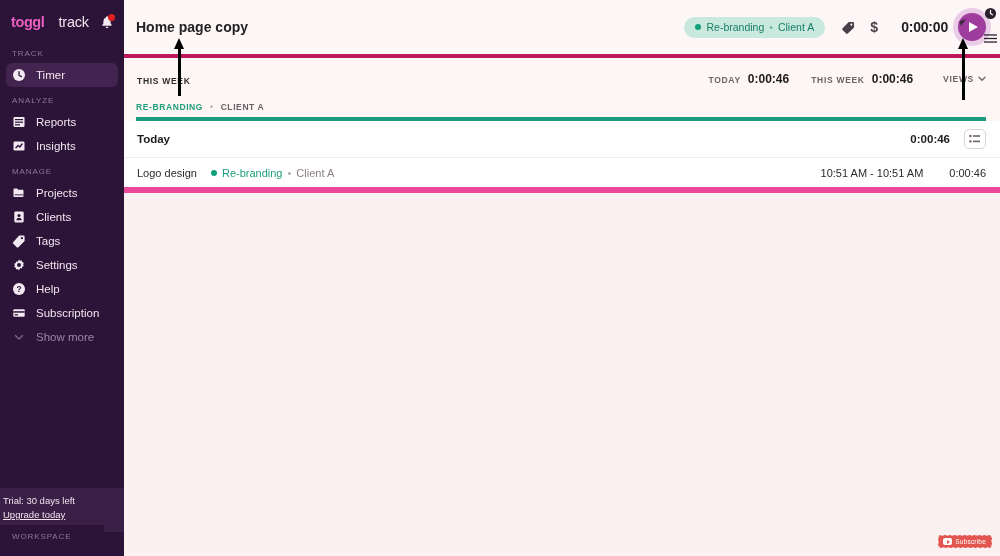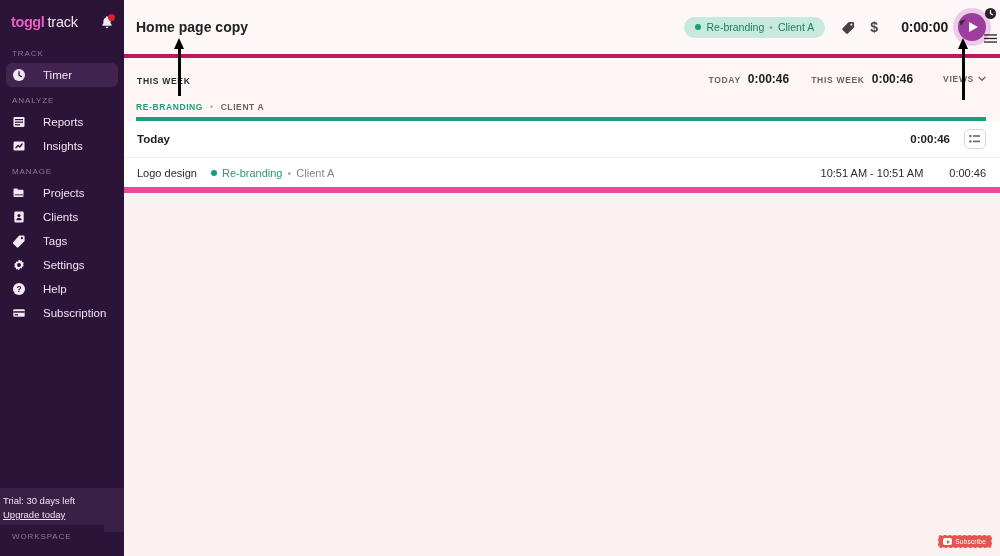--- a/index.html
+++ b/index.html
@@ -15,36 +15,36 @@
     position: absolute; left: 0; top: 0;
     width: 124px; height: 556px;
     background: #2c1338;
     color: #f3e9f2;
     overflow: hidden;
   }
   #logo-row {
     display: flex; align-items: center; justify-content: space-between;
     padding: 14px 10px 10px 11px;
   }
-  .logo-wrap { display: flex; align-items: baseline; gap: 3px; }
+  .logo-wrap { display: flex; align-items: baseline; gap: 14px; }
   .logo-toggl { font-size: 14.5px; font-weight: bold; color: #e85fc0; letter-spacing: -0.4px; }
   .logo-track { font-size: 14.5px; color: #efe3ee; letter-spacing: -0.2px; }
   .bell { position: relative; width: 14px; height: 15px; }
   .bell svg { display: block; }
   .bell-dot {
     position: absolute; right: -1px; top: -1px;
     width: 7px; height: 7px; border-radius: 50%; background: #e02020;
   }
 
   .nav-section {
     font-size: 8px; letter-spacing: 0.9px;
     color: #8d7a96; padding: 9px 0 5px 12px; text-transform: uppercase;
   }
   .nav-item {
-    display: flex; align-items: center; gap: 17px;
+    display: flex; align-items: center; gap: 10px;
     height: 24px; margin: 0 6px; padding-left: 6px;
     font-size: 11.5px; color: #f0e6ef; border-radius: 6px;
     cursor: pointer;
   }
   .nav-item.active { background: #432350; }
   .nav-ico { width: 14px; height: 14px; display: flex; align-items: center; justify-content: center; flex: 0 0 14px; }
   .nav-ico svg { display: block; }
   .nav-item.muted { color: #9b87a3; }
   .nav-item.muted .nav-ico svg { opacity: .7; }
 
@@ -326,20 +326,28 @@
     <span class="nav-ico">
       <svg width="14" height="14" viewBox="0 0 14 14">
           <rect x="1.3" y="3.2" width="11.4" height="7.6" rx="1" fill="#f3e9f2"></rect>
           <rect x="1.3" y="5.2" width="11.4" height="1.5" fill="#2c1338"></rect>
           <rect x="2.6" y="8.2" width="3.4" height="1.2" fill="#2c1338"></rect>
         </svg>
     </span>
     <span>Subscription</span>
   </div>
 
+  <div class="nav-item muted">
+    <span class="nav-ico">
+      <svg width="14" height="14" viewBox="0 0 14 14">
+          <path d="M3.4 5.4L7 9l3.6-3.6" stroke="#9b87a3" stroke-width="1.4" fill="none" stroke-linecap="round" stroke-linejoin="round"></path>
+        </svg>
+    </span>
+    <span>Show more</span>
+  </div>
 
   <div id="trial">
     <div class="t1">Trial: 30 days left</div>
     <div class="t2">Upgrade today</div>
   </div>
 
   <div id="workspace-label">WORKSPACE</div>
 </div>
 
 <div id="main">

